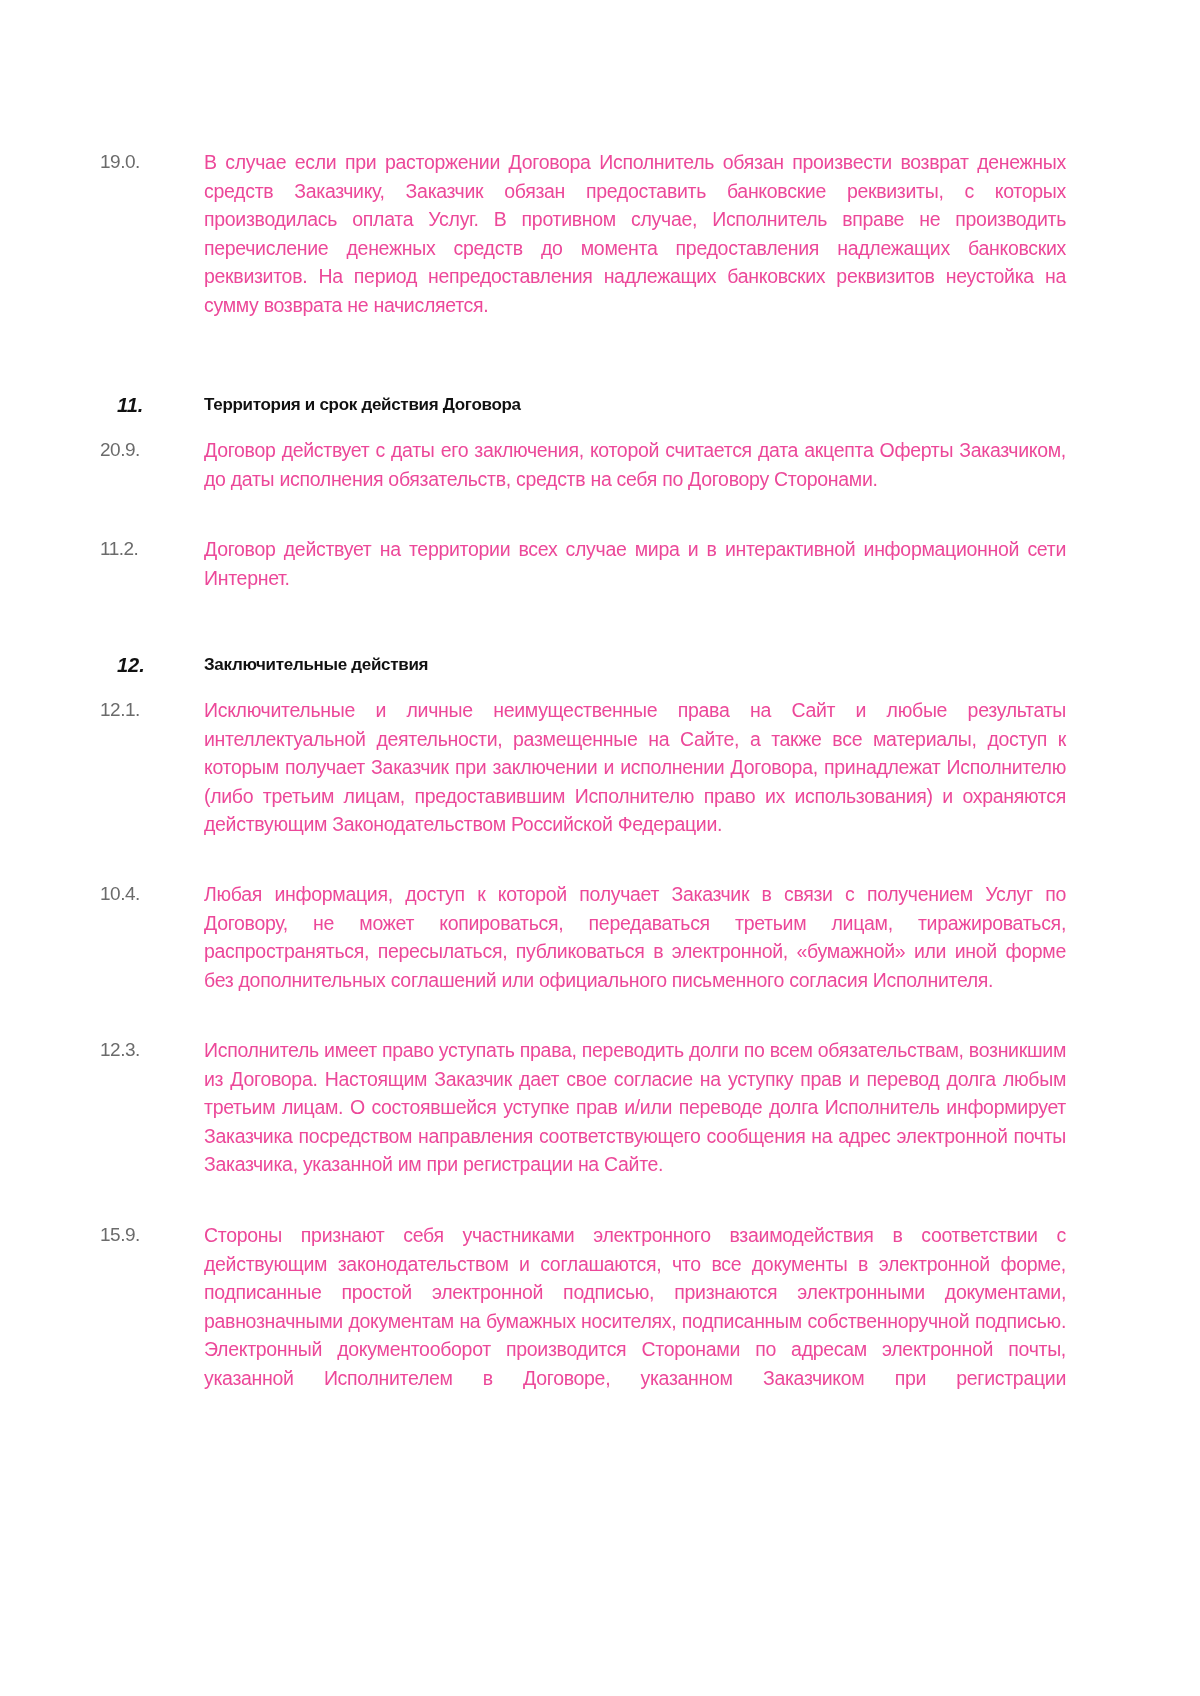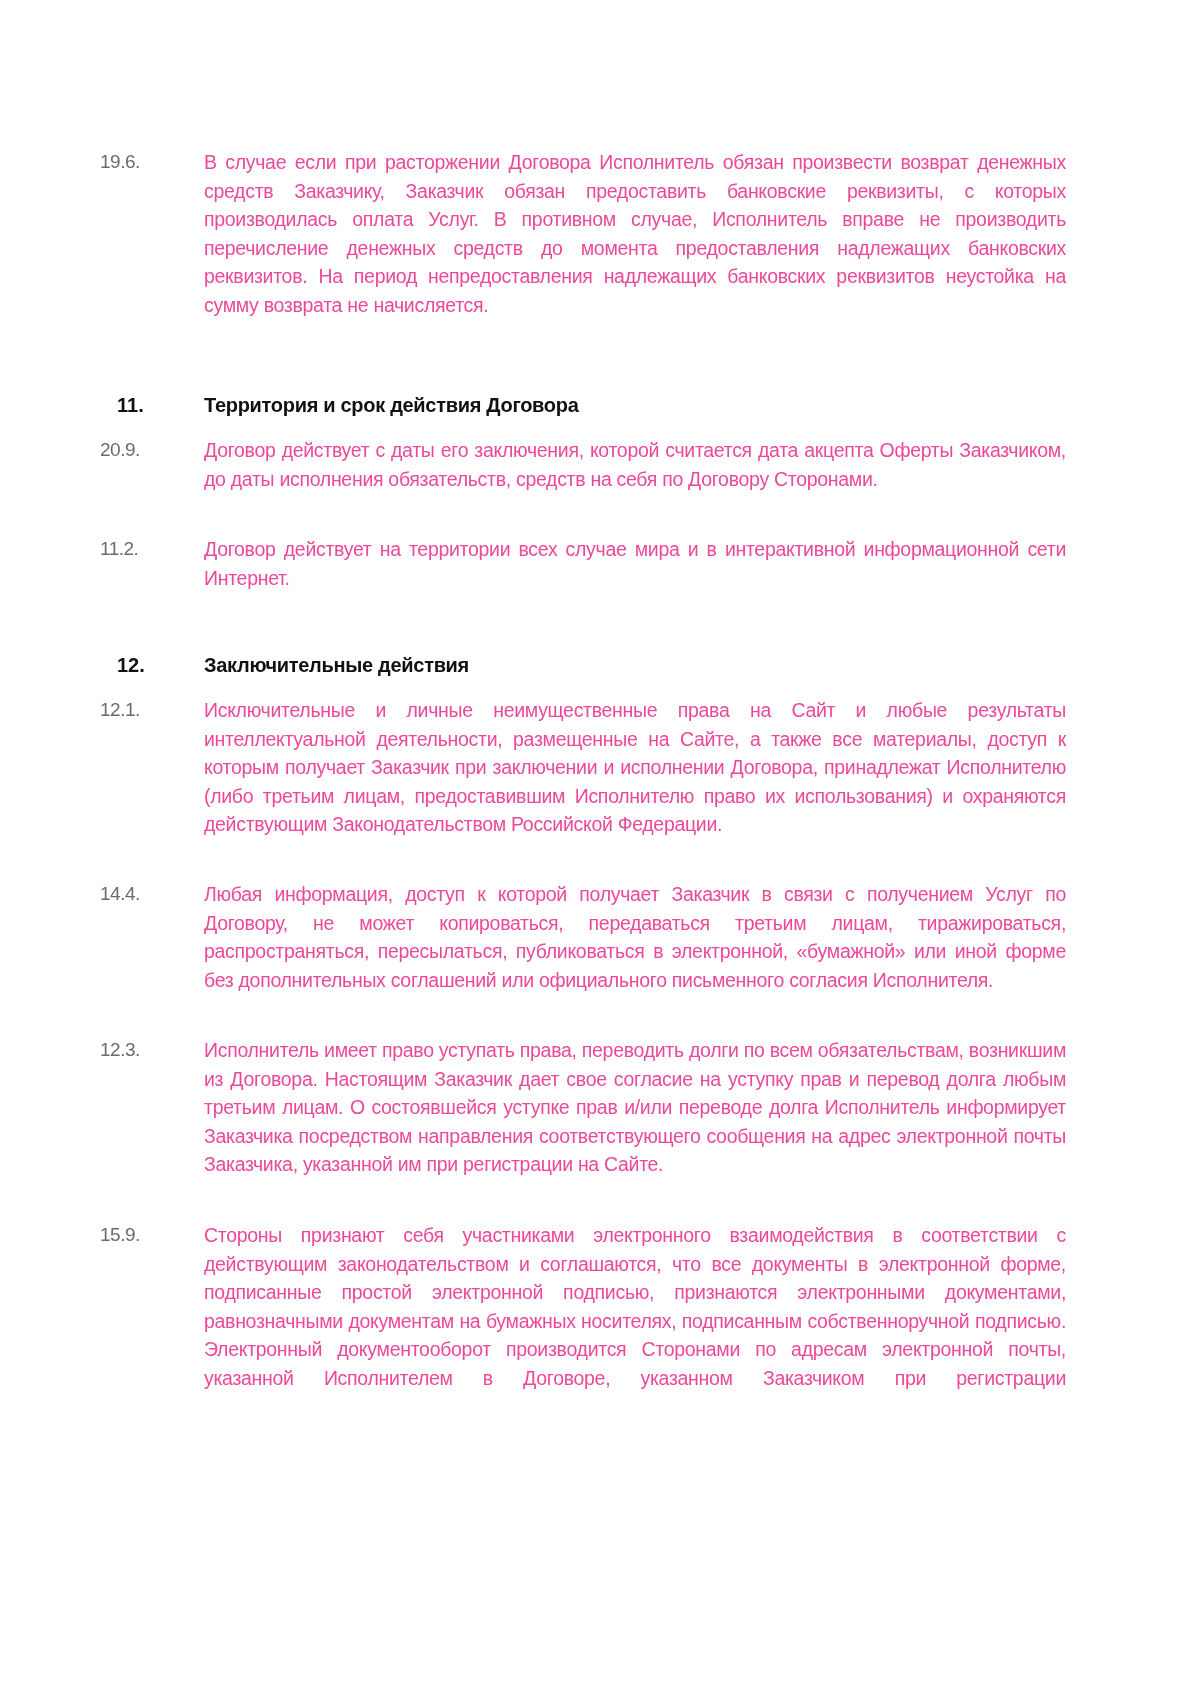--- a/index.html
+++ b/index.html
@@ -5,30 +5,30 @@
   html, body { margin: 0; padding: 0; background: #ffffff; }
   body { width: 1200px; height: 1696px; position: relative; overflow: hidden;
          font-family: "Liberation Sans", "DejaVu Sans", sans-serif; color: #1a1a1a; }
   .page { position: absolute; left: 0; top: 0; width: 1200px; height: 1696px; }
   .clause { position: absolute; left: 0; width: 1200px; }
   .num { position: absolute; left: 100px; width: 80px; font-size: 19px; line-height: 28.5px;
          color: #6b6b6b; letter-spacing: -0.5px; }
   .text { position: absolute; left: 204px; width: 862px; font-size: 19.5px; line-height: 28.6px;
           text-align: justify; color: #ec4899; letter-spacing: -0.3px; }
   .heading { position: absolute; left: 0; width: 1200px; }
-  .hnum { position: absolute; left: 117px; font-size: 20px; font-weight: bold; color: #111; line-height: 30px; }
-  .htitle { position: absolute; left: 204px; font-size: 20px; font-weight: bold; color: #111; line-height: 30px; letter-spacing: -0.3px; }
+  .hnum { position: absolute; left: 117px; font-size: 20px; font-weight: bold; color: #111; line-height: 30px; font-style: italic; }
+  .htitle { position: absolute; left: 204px; font-size: 17px; font-weight: bold; color: #111; line-height: 30px; letter-spacing: -0.3px; }
 </style>
 </head>
 <body>
 
 <div class="page">
 
   <div class="clause" style="top:148px;">
-    <div class="num">19.6.</div>
+    <div class="num">19.0.</div>
     <div class="text">В случае если при расторжении Договора Исполнитель обязан произвести возврат денежных средств Заказчику, Заказчик обязан предоставить банковские реквизиты, с которых производилась оплата Услуг. В противном случае, Исполнитель вправе не производить перечисление денежных средств до момента предоставления надлежащих банковских реквизитов. На период непредоставления надлежащих банковских реквизитов неустойка на сумму возврата не начисляется.</div>
   </div>
 
   <div class="heading" style="top:390px;">
     <div class="hnum">11.</div>
     <div class="htitle">Территория и срок действия Договора</div>
   </div>
 
   <div class="clause" style="top:436px;">
     <div class="num">20.9.</div>
@@ -44,21 +44,21 @@
     <div class="hnum">12.</div>
     <div class="htitle">Заключительные действия</div>
   </div>
 
   <div class="clause" style="top:696px;">
     <div class="num">12.1.</div>
     <div class="text">Исключительные и личные неимущественные права на Сайт и любые результаты интеллектуальной деятельности, размещенные на Сайте, а также все материалы, доступ к которым получает Заказчик при заключении и исполнении Договора, принадлежат Исполнителю (либо третьим лицам, предоставившим Исполнителю право их использования) и охраняются действующим Законодательством Российской Федерации.</div>
   </div>
 
   <div class="clause" style="top:880px;">
-    <div class="num">14.4.</div>
+    <div class="num">10.4.</div>
     <div class="text">Любая информация, доступ к которой получает Заказчик в связи с получением Услуг по Договору, не может копироваться, передаваться третьим лицам, тиражироваться, распространяться, пересылаться, публиковаться в электронной, «бумажной» или иной форме без дополнительных соглашений или официального письменного согласия Исполнителя.</div>
   </div>
 
   <div class="clause" style="top:1036px;">
     <div class="num">12.3.</div>
     <div class="text">Исполнитель имеет право уступать права, переводить долги по всем обязательствам, возникшим из Договора. Настоящим Заказчик дает свое согласие на уступку прав и перевод долга любым третьим лицам. О состоявшейся уступке прав и/или переводе долга Исполнитель информирует Заказчика посредством направления соответствующего сообщения на адрес электронной почты Заказчика, указанной им при регистрации на Сайте.</div>
   </div>
 
   <div class="clause" style="top:1221px;">
     <div class="num">15.9.</div>

